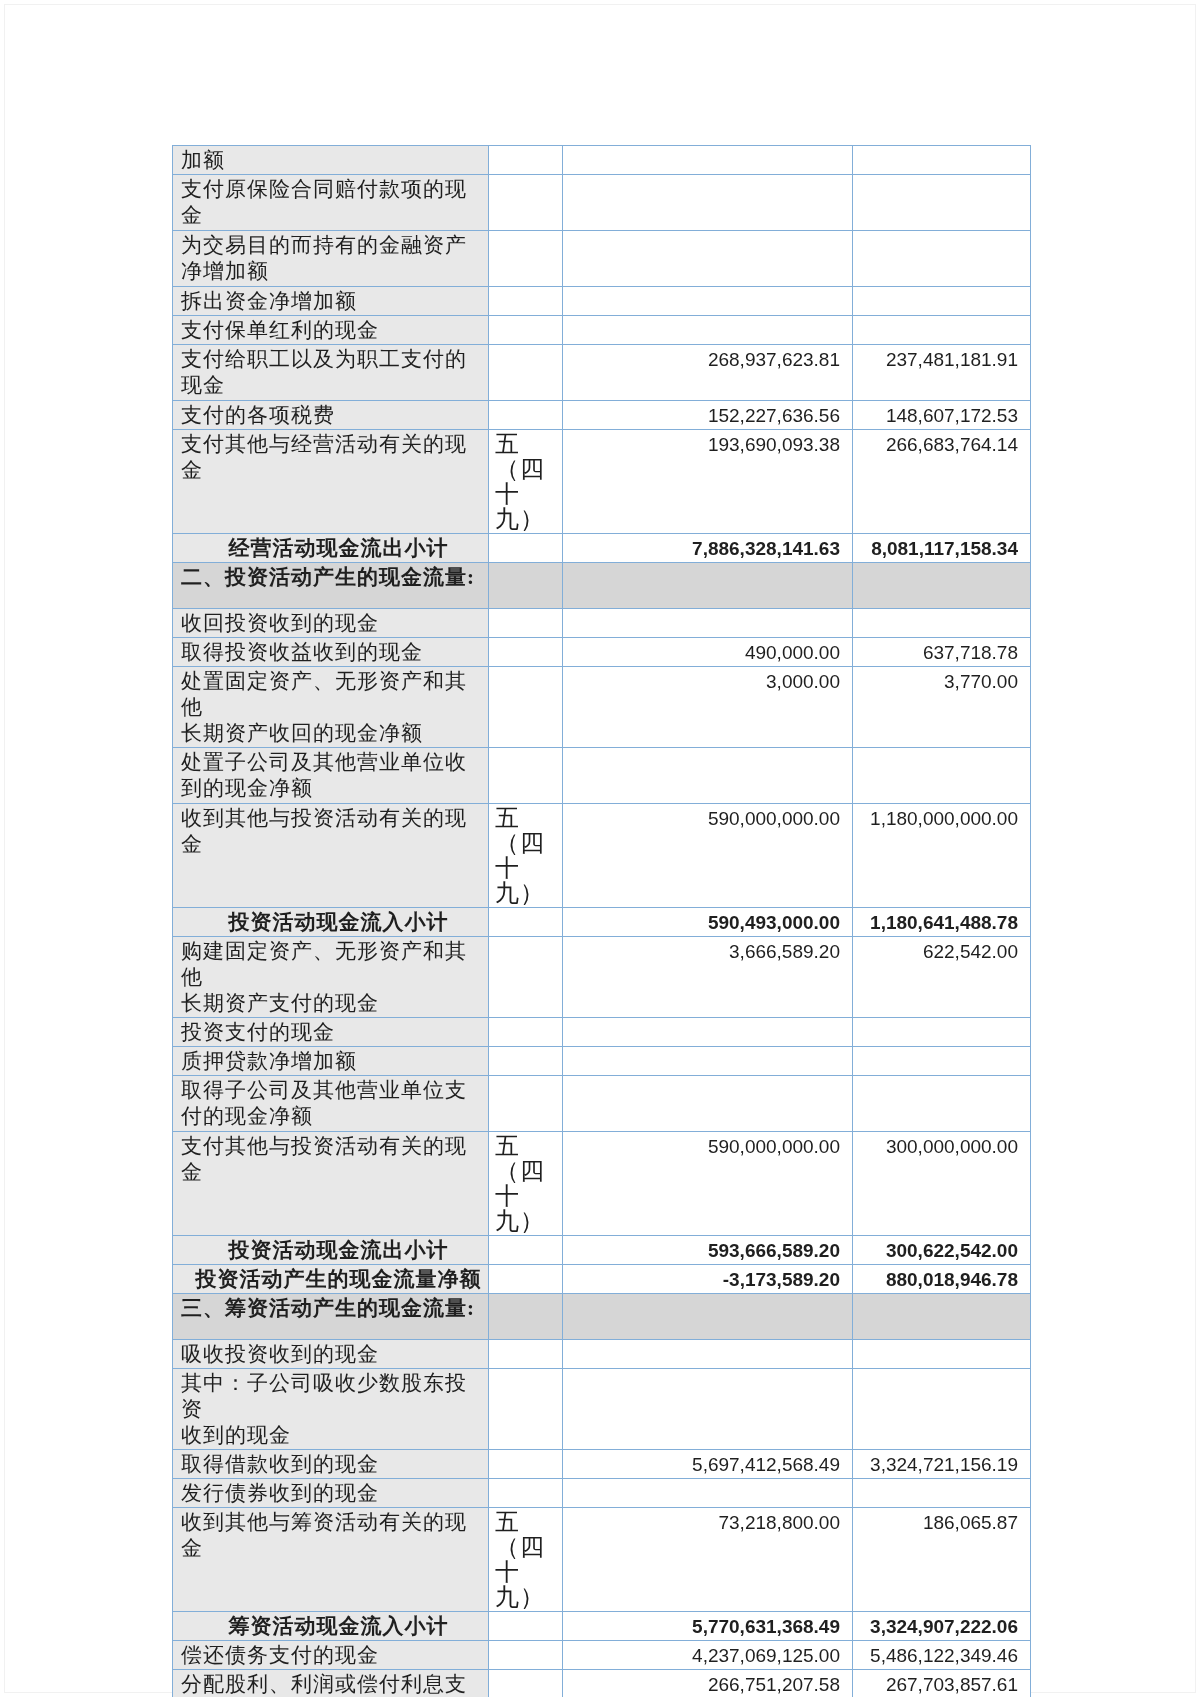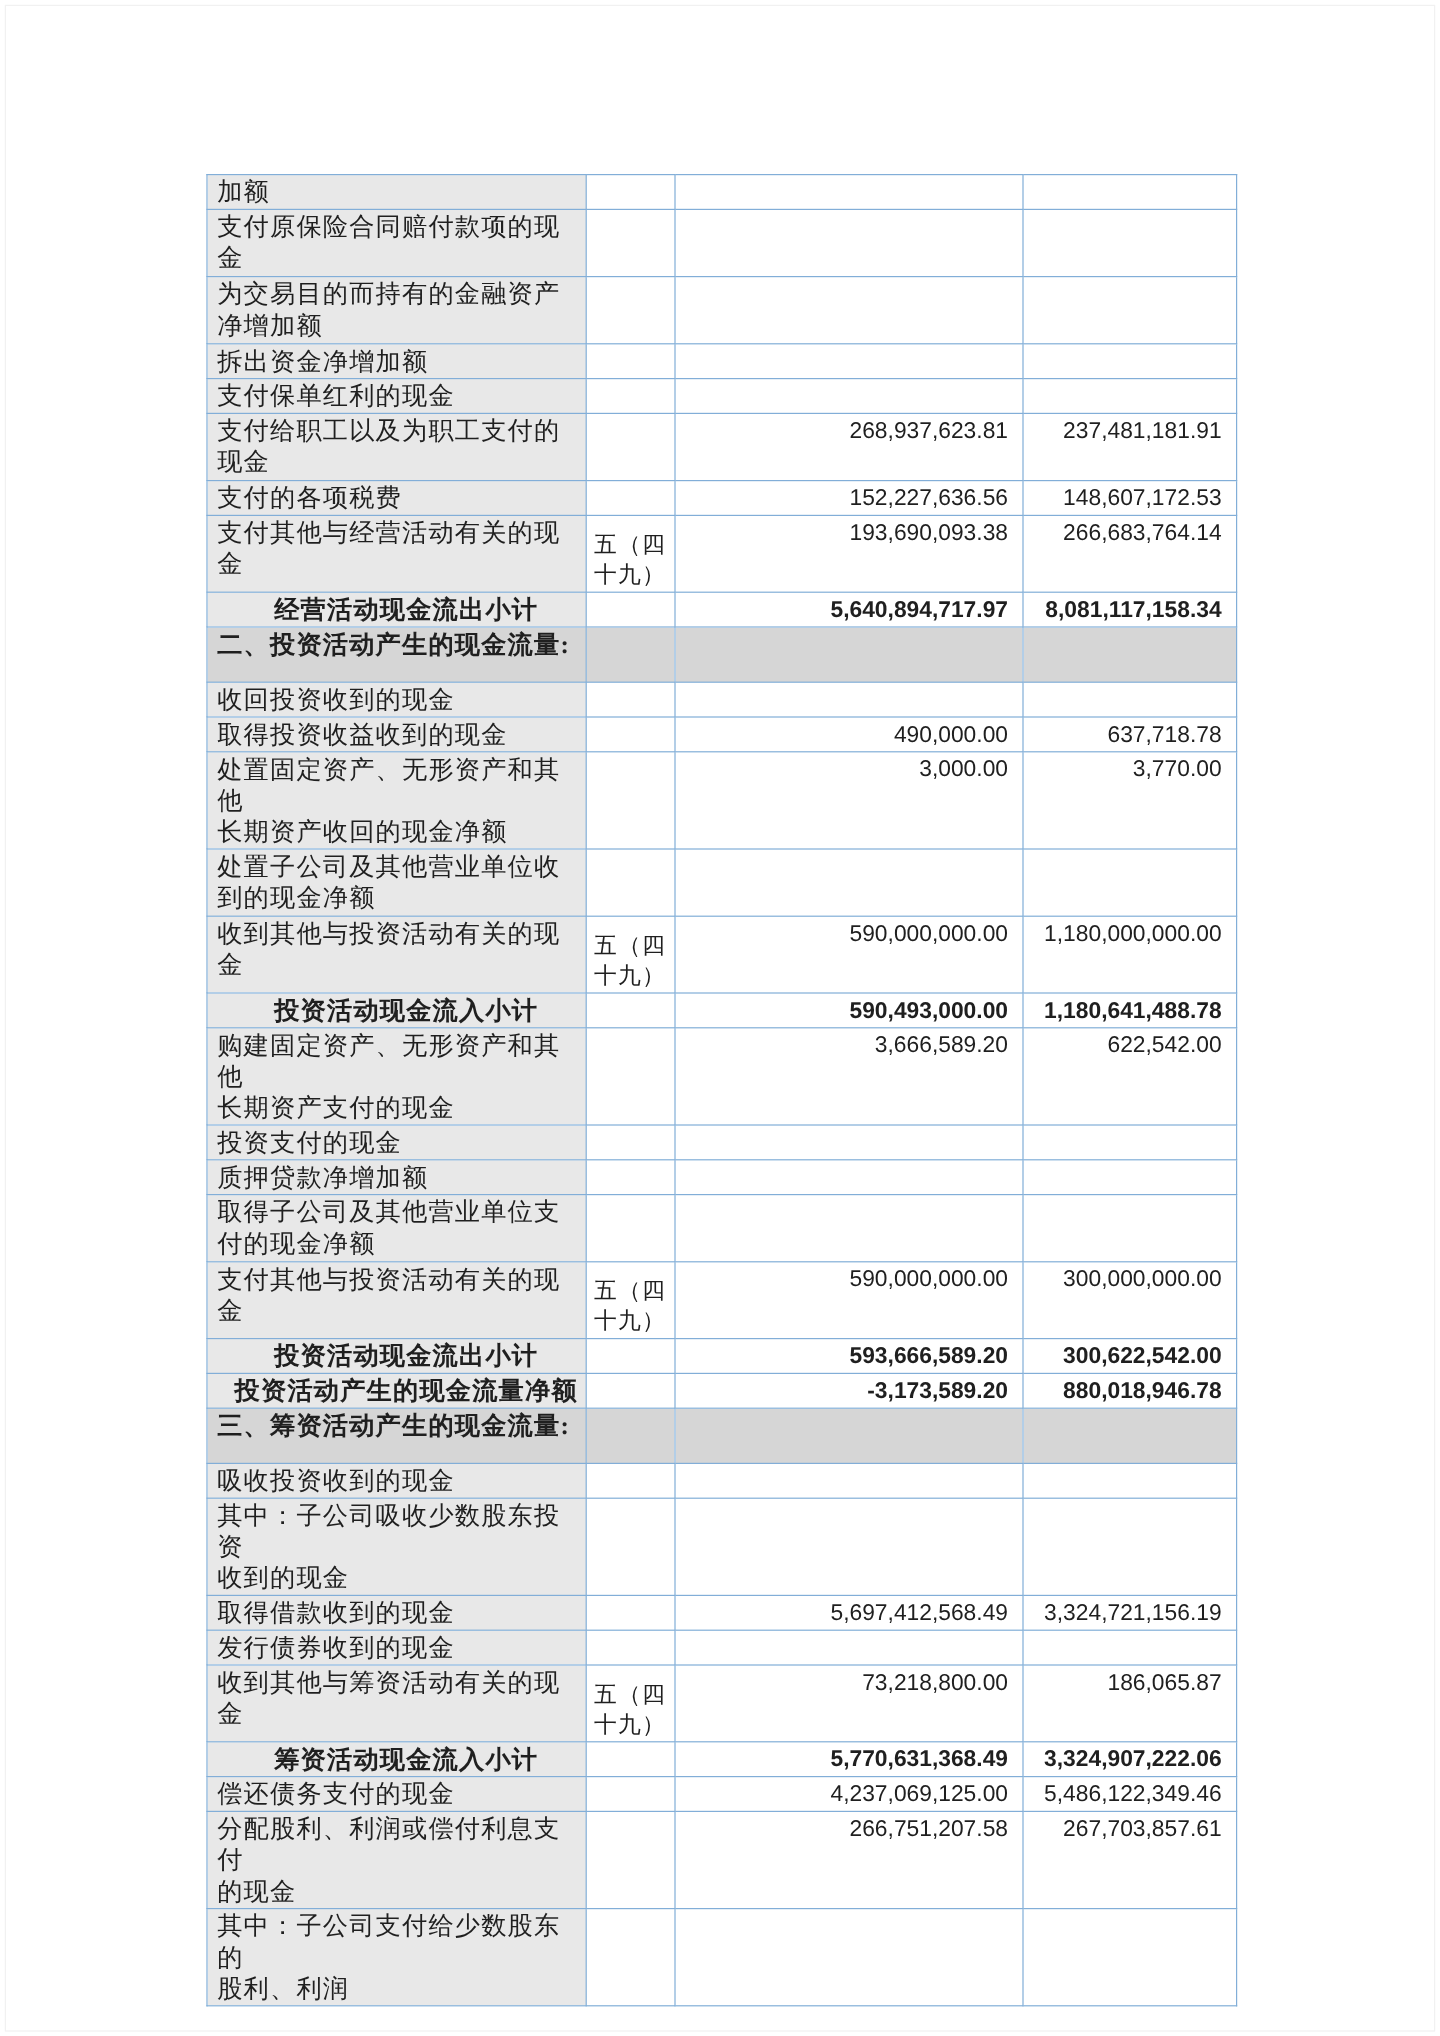--- a/index.html
+++ b/index.html
@@ -39,24 +39,24 @@
     font-family: "Liberation Serif", "DejaVu Serif", serif;
     font-size: 21px;
     line-height: 26px;
     letter-spacing: 1px;
     padding: 1px 4px 1px 8px;
     white-space: pre-line;
   }
   td.note {
     background: #ffffff;
     font-family: "Liberation Serif", "DejaVu Serif", serif;
-    font-size: 19px;
+    font-size: 24px;
     line-height: 25px;
     letter-spacing: 1px;
-    padding: 12px 3px 1px 6px;
+    padding: 2px 3px 1px 6px;
     white-space: pre-line;
   }
   td.num {
     background: #ffffff;
     font-family: "Liberation Sans", "DejaVu Sans", sans-serif;
     font-size: 19px;
     line-height: 24px;
     text-align: right;
     padding: 3px 12px 1px 4px;
     white-space: nowrap;
@@ -140,21 +140,21 @@
           <td class="label">支付其他与经营活动有关的现
 金</td>
           <td class="note">五（四
 十九）</td>
           <td class="num">193,690,093.38</td>
           <td class="num">266,683,764.14</td>
         </tr>
         <tr class="r-subtotal lines-1">
           <td class="label">经营活动现金流出小计</td>
           <td class="note"></td>
-          <td class="num">5,640,894,717.97</td>
+          <td class="num">7,886,328,141.63</td>
           <td class="num">8,081,117,158.34</td>
         </tr>
         <tr class="r-section lines-1">
           <td class="label">二、投资活动产生的现金流量:</td>
           <td class="note"></td>
           <td class="num"></td>
           <td class="num"></td>
         </tr>
         <tr class="r-item lines-1">
           <td class="label">收回投资收到的现金</td>

